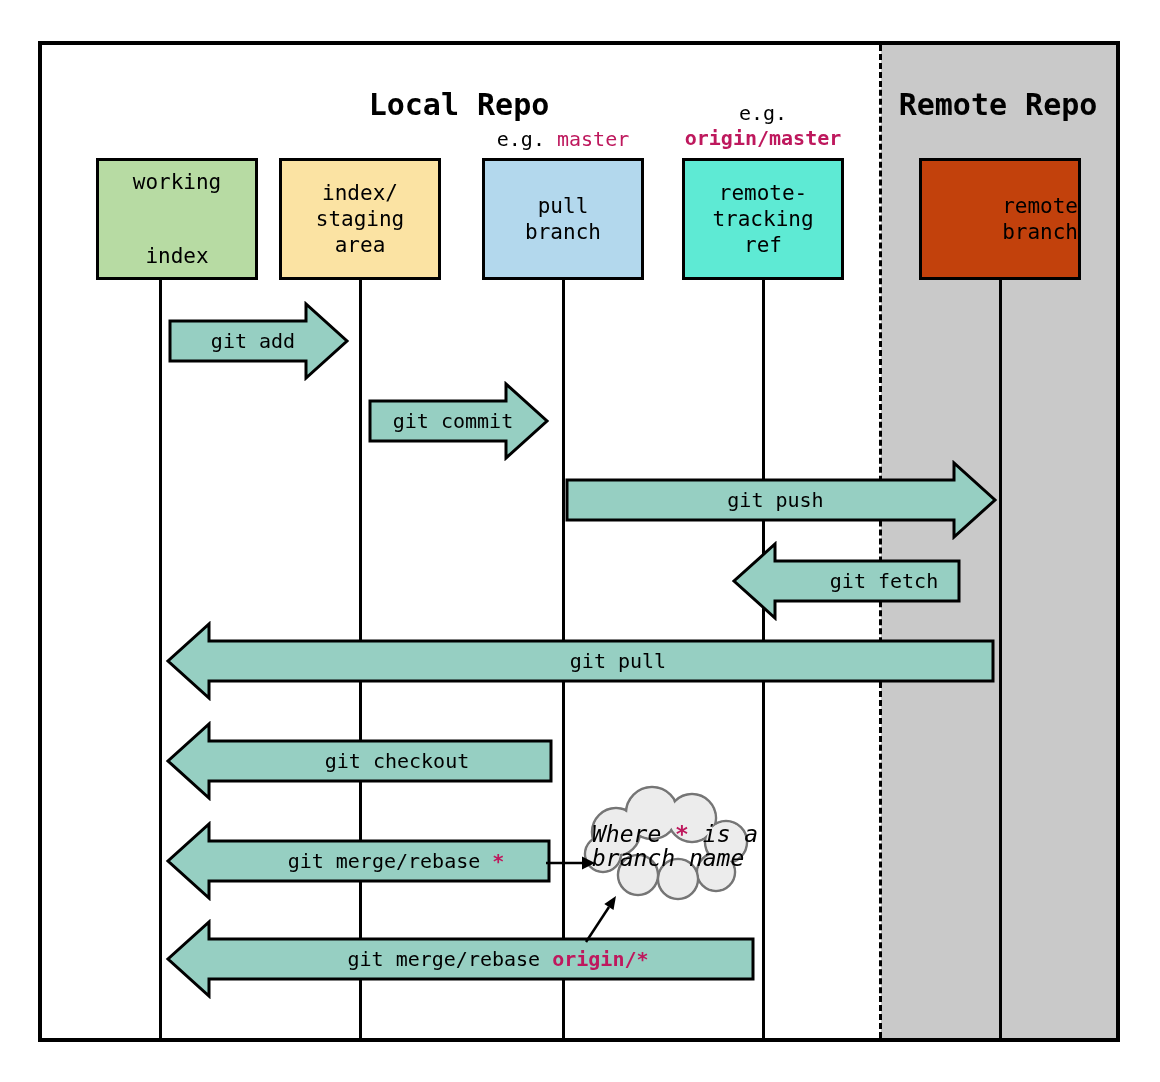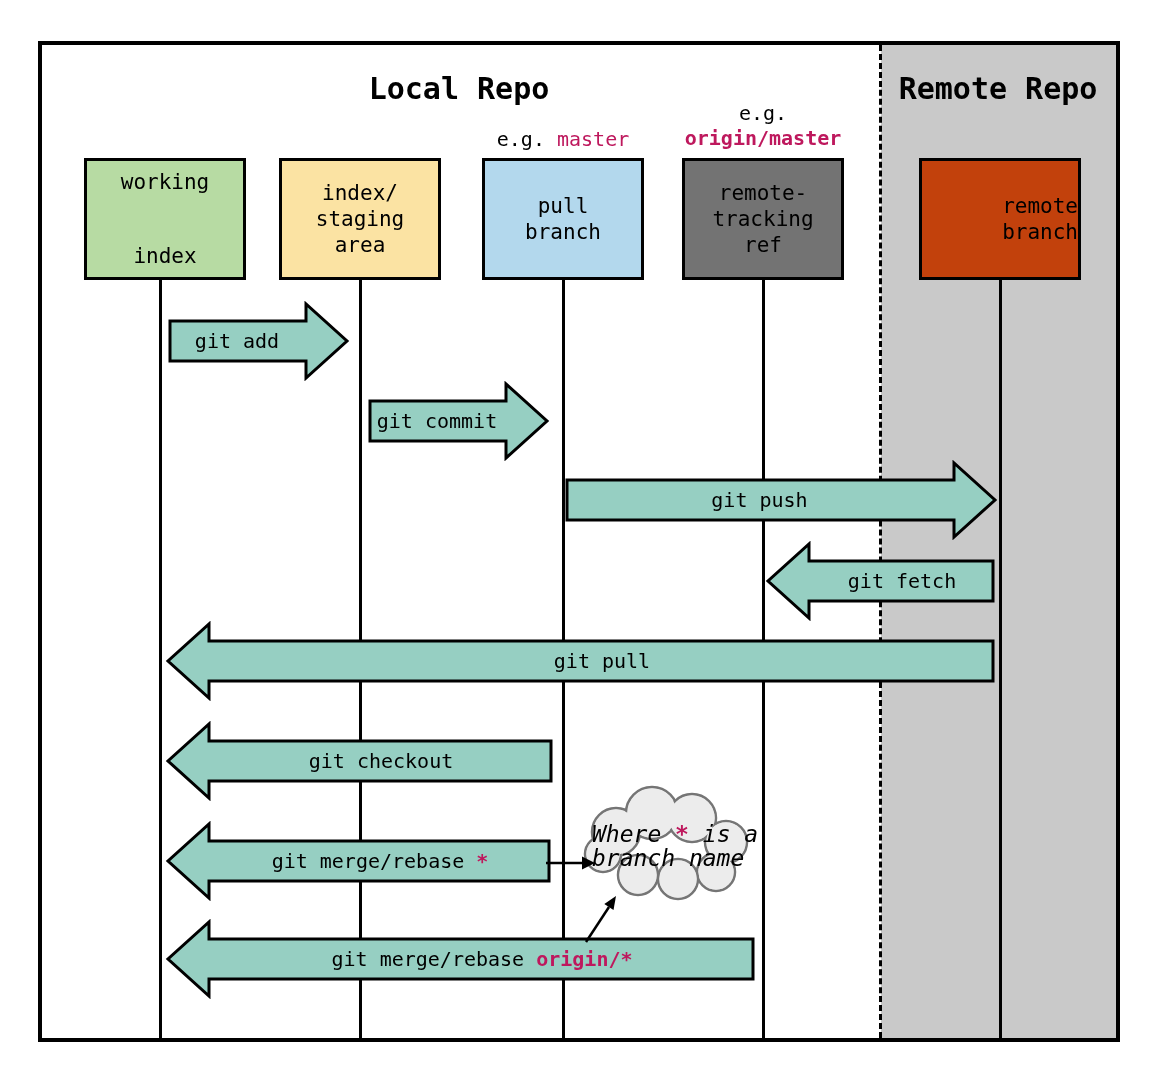--- a/index.html
+++ b/index.html
@@ -5,44 +5,44 @@
   html,body{margin:0;padding:0;background:#fff;}
   .canvas{
     position:relative;width:1160px;height:1082px;background:#fff;
     font-family:"DejaVu Sans Mono","Liberation Mono",monospace;color:#000;
     overflow:hidden;
   }
   .frame{position:absolute;left:38px;top:41px;width:1082px;height:1001px;
     border:4px solid #000;box-sizing:border-box;background:#fff;}
   .remote-bg{position:absolute;left:881px;top:45px;width:235px;height:993px;}
   .divider{position:absolute;left:879px;top:45px;width:0;height:993px;border-left:3px dashed #000;}
-  .title{position:absolute;font-weight:bold;font-size:30px;text-align:center;}
+  .title{position:absolute;font-weight:bold;font-size:30px;text-align:center;margin-top:16px;}
   #title-local{left:259px;top:71px;width:400px;}
   #title-remote{left:880px;top:71px;width:236px;}
   .eg{position:absolute;font-size:20px;text-align:center;line-height:25px;}
   #eg-local{left:463px;top:127px;width:200px;}
   #eg-remote{left:663px;top:101px;width:200px;}
   .purple{color:#be185d;font-weight:bold;}
   .lifeline{position:absolute;top:280px;width:3px;height:758px;background:#000;}
   #line-working{left:159px;} #line-index{left:359px;} #line-local{left:562px;}
   #line-remote-ref{left:762px;} #line-remote{left:999px;}
   .col-box{position:absolute;top:158px;width:162px;height:122px;border:3px solid #000;
     box-sizing:border-box;display:flex;flex-direction:column;align-items:center;
     justify-content:center;font-size:21px;line-height:26px;text-align:center;}
-  #box-working{left:84px;gap:48px;} #box-index{left:279px;} #box-local{left:482px;}
+  #box-working{left:96px;gap:48px;} #box-index{left:279px;} #box-local{left:482px;}
   #box-remote-ref{left:682px;} #box-remote{left:919px;}
   .arrow{position:absolute;height:80px;}
   .arrow svg{display:block;position:absolute;left:0;top:0;}
   .arrow polygon{fill:#96cfc2;stroke:#000;stroke-width:3;}
   .arrow-label{position:absolute;top:20px;height:40px;display:flex;align-items:center;
-    justify-content:center;font-size:20px;white-space:pre;}
+    justify-content:center;font-size:20px;white-space:pre;padding-left:16px;}
   #arrow-add{left:168px;top:301px;width:182px;}
   #arrow-commit{left:368px;top:381px;width:182px;}
   #arrow-push{left:565px;top:460px;width:433px;}
-  #arrow-fetch{left:765px;top:541px;width:230px;}
+  #arrow-fetch{left:731px;top:541px;width:230px;}
   #arrow-pull{left:165px;top:621px;width:830px;}
   #arrow-checkout{left:165px;top:721px;width:388px;}
   #arrow-merge-star{left:165px;top:821px;width:386px;}
   #arrow-merge-origin{left:165px;top:919px;width:590px;}
   #cloud{position:absolute;left:576px;top:780px;}
   #cloud circle.outline{fill:#ececec;stroke:#757575;stroke-width:2.5;}
   #cloud circle.fill{fill:#ececec;stroke:none;}
   .cloud-text{position:absolute;left:592px;top:822px;width:150px;text-align:center;
     font-style:italic;font-size:23px;line-height:24px;white-space:pre;}
   .connector{position:absolute;}
@@ -77,21 +77,21 @@
   </div>
   <div class="col-box" id="box-index" style="background-color: rgb(251, 227, 163);">
     <span>index/</span>
     <span>staging</span>
     <span>area</span>
   </div>
   <div class="col-box" id="box-local" style="background-color: rgb(179, 216, 237);">
     <span>pull</span>
     <span>branch</span>
   </div>
-  <div class="col-box" id="box-remote-ref" style="background-color: #737373;">
+  <div class="col-box" id="box-remote-ref" style="background-color: #5eead4;">
     <span>remote-</span>
     <span>tracking</span>
     <span>ref</span>
   </div>
   <div class="col-box" id="box-remote" style="background-color: #c2410c; align-items: flex-end;">
     <span>remote</span>
     <span>branch</span>
   </div>
 
   <div class="arrow" id="arrow-add">

